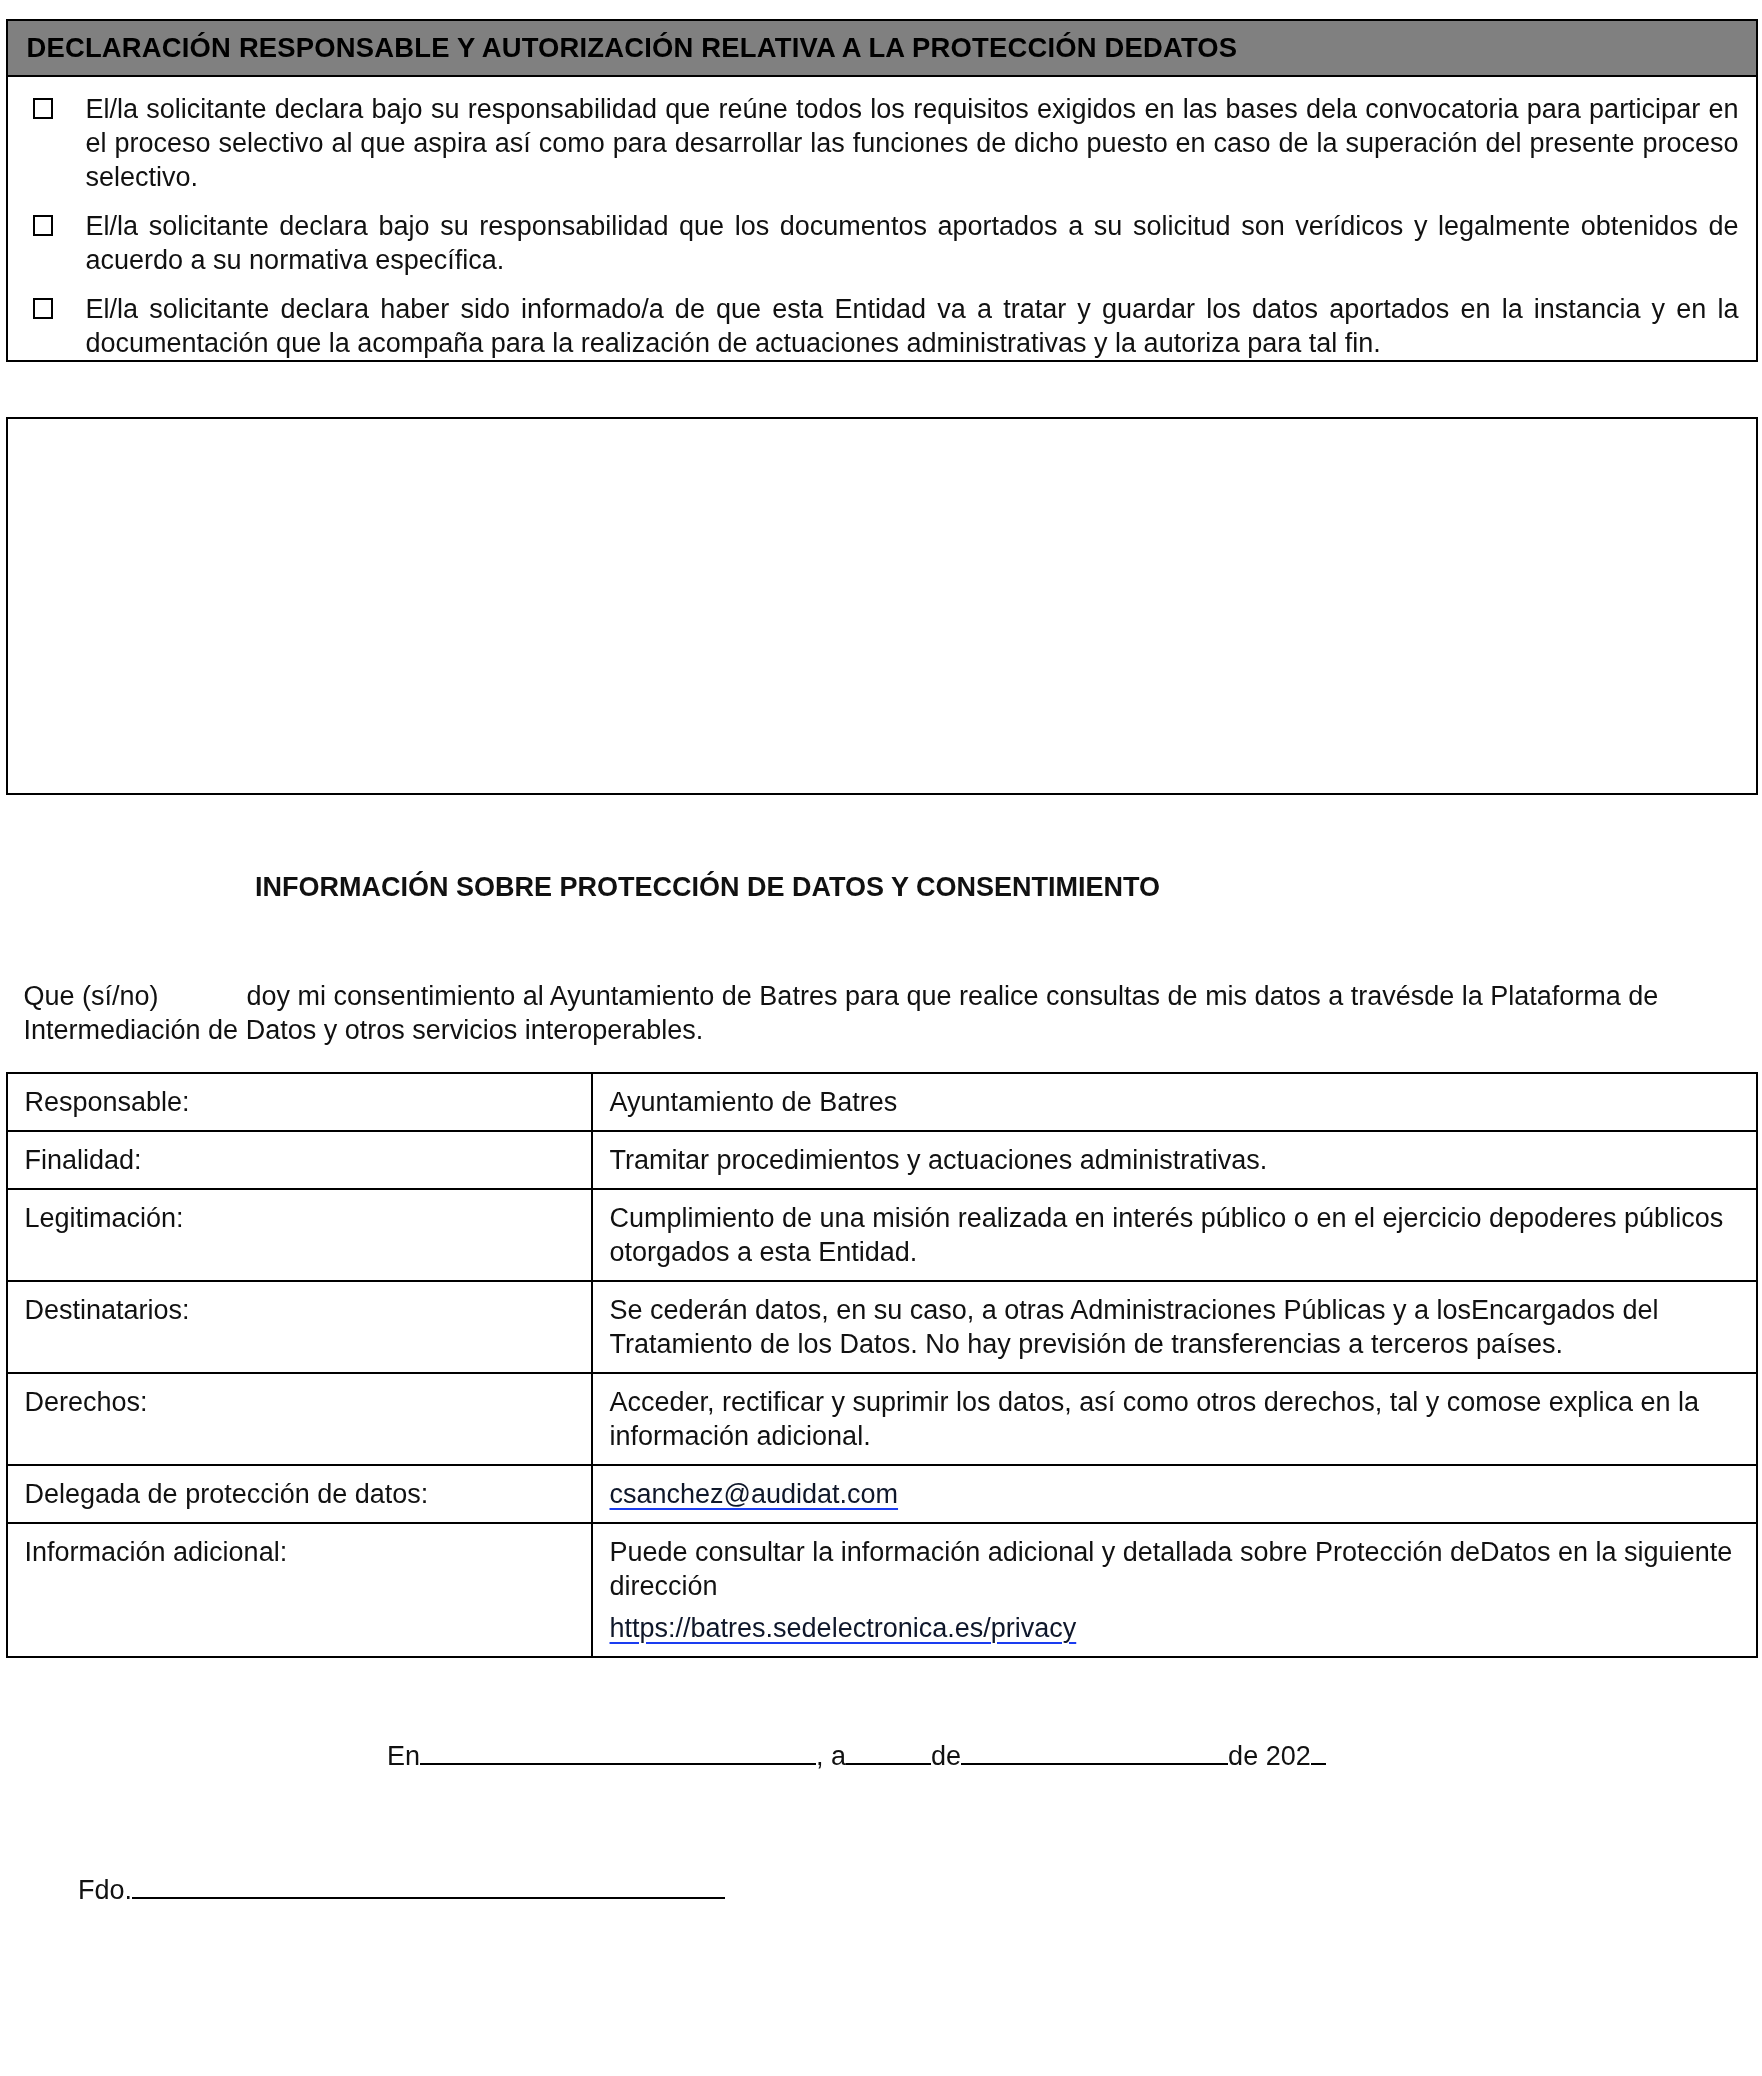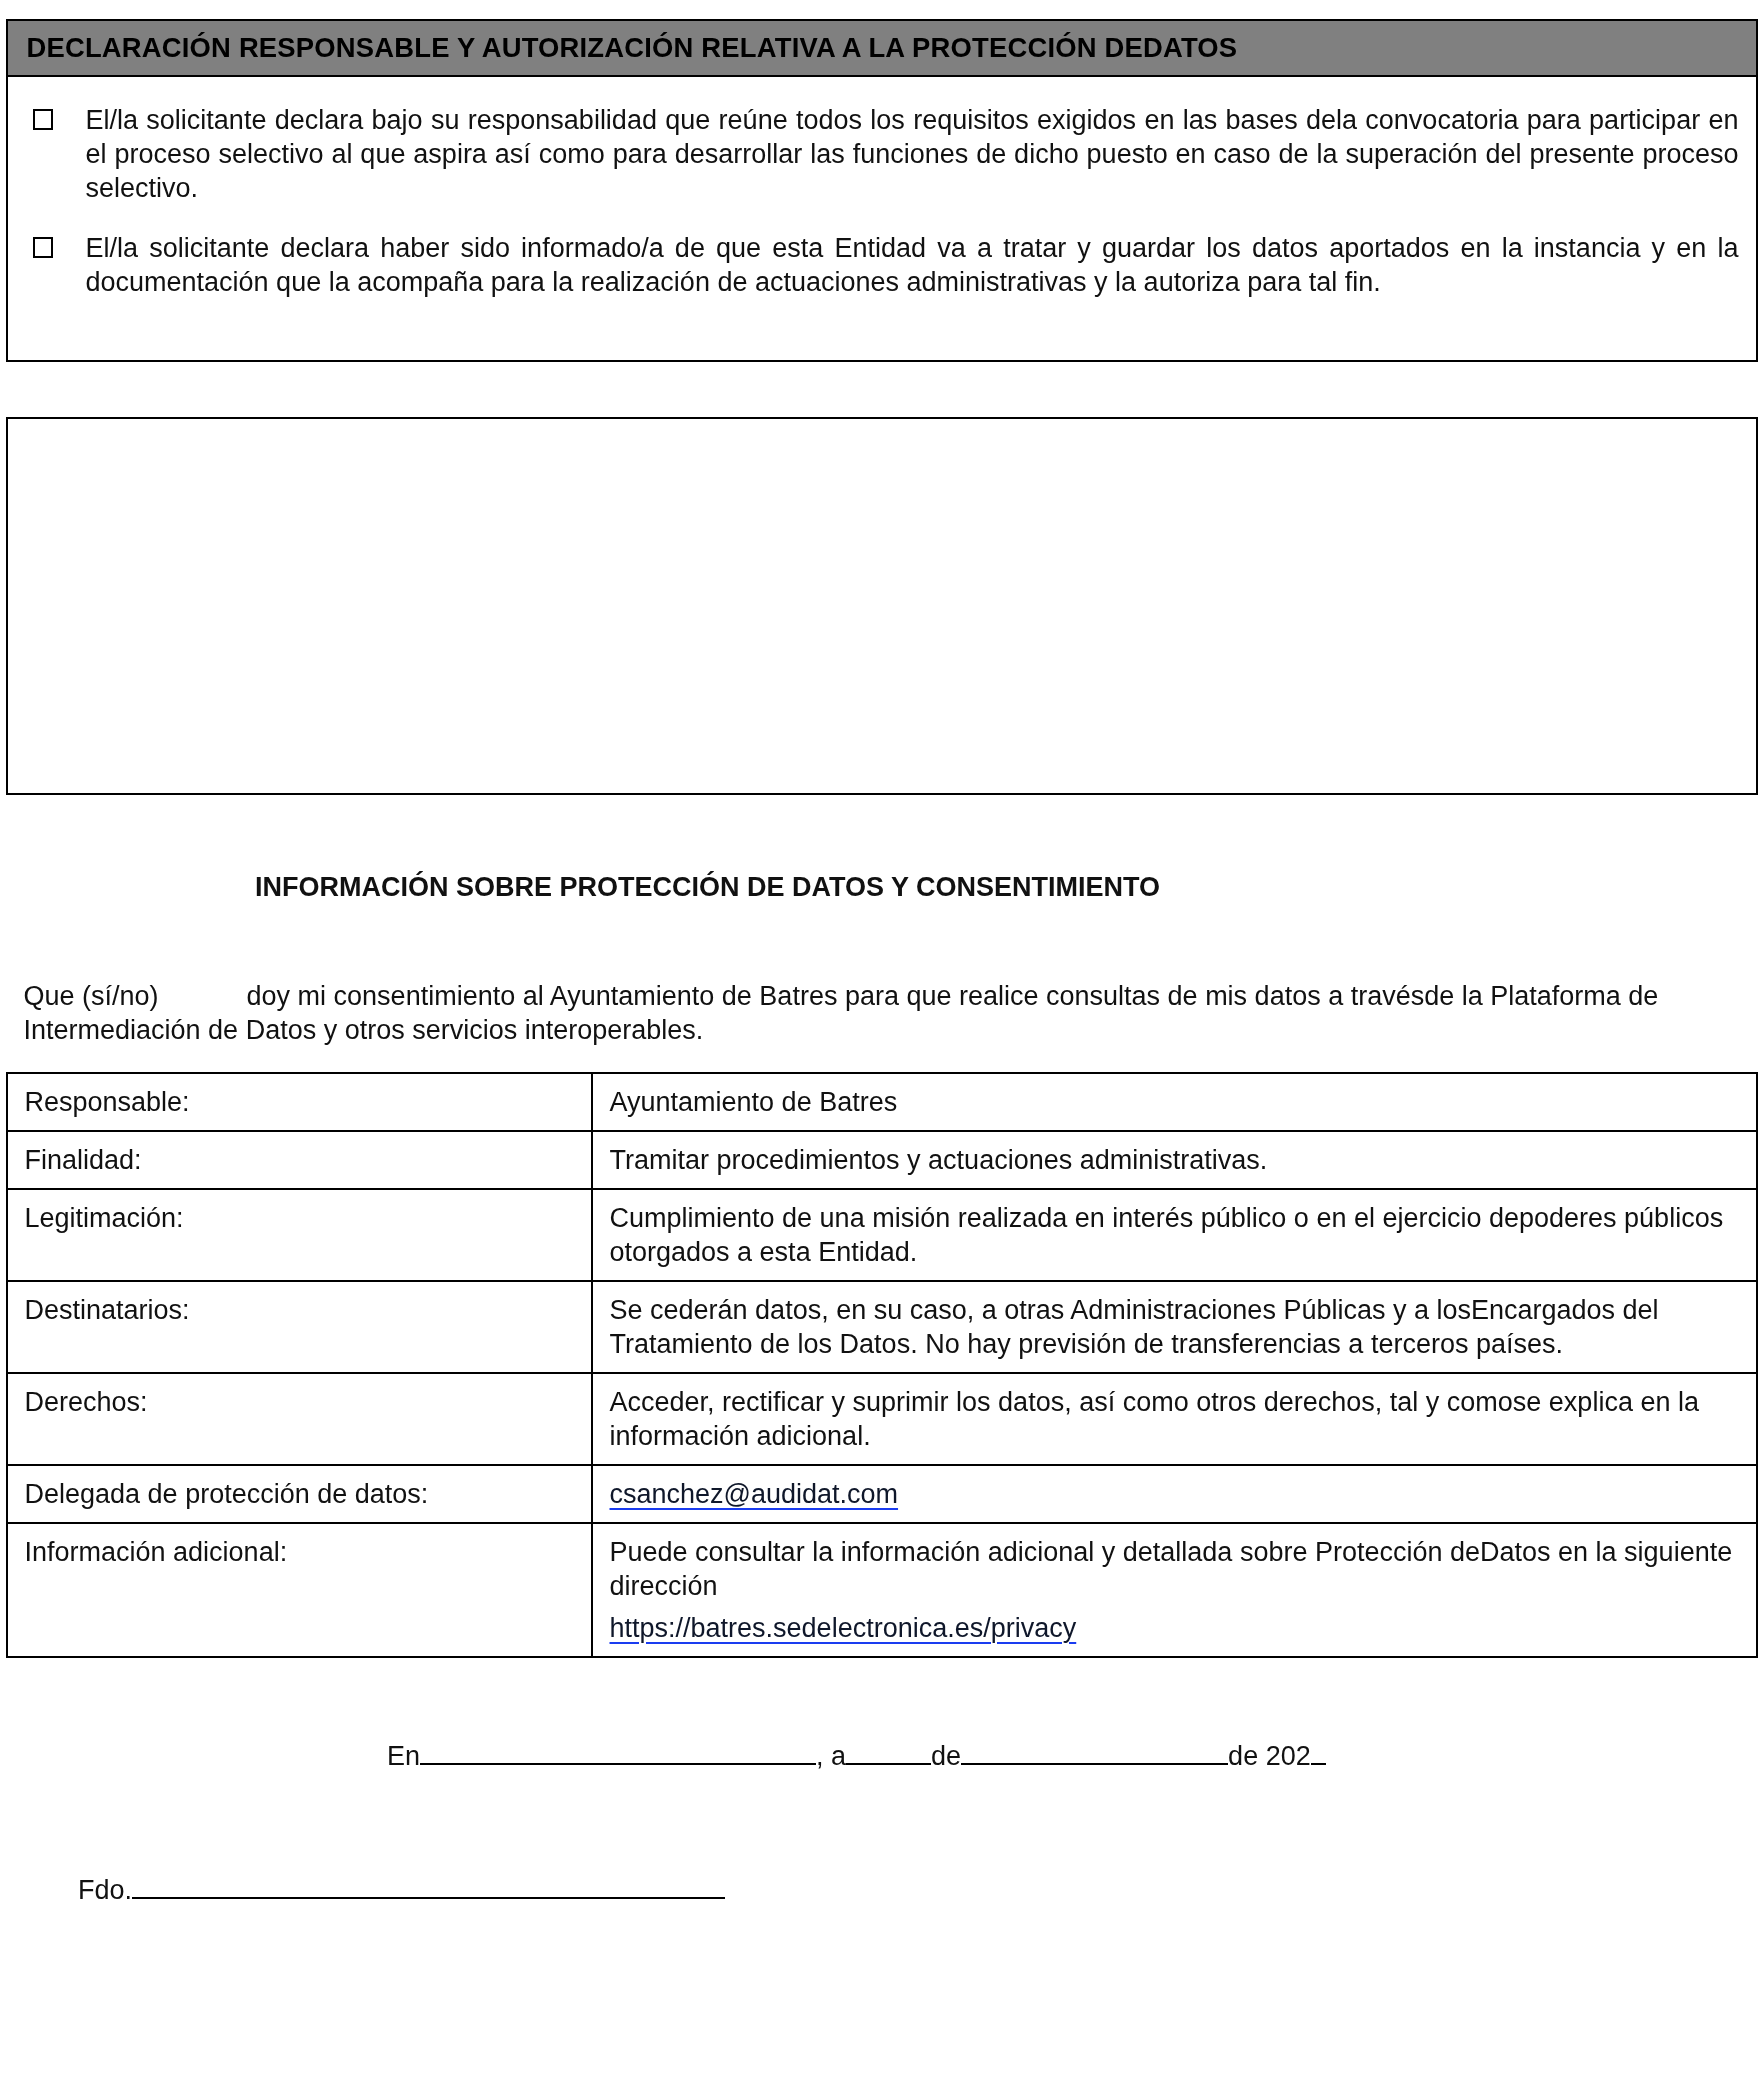--- a/index.html
+++ b/index.html
@@ -1,21 +1,21 @@
 <!DOCTYPE html>
 <html style="font-size:12.5px"><head>
 <meta charset="utf-8">
 <style>
   html, body { margin:0; padding:0; background:#ffffff; }
   body { width:1763px; height:2077px; position:relative; font-family:"Liberation Sans", sans-serif; color:#111; overflow:hidden; }
   .box { position:absolute; left:5.5px; width:1752px; border:2.4px solid #000; box-sizing:border-box; }
   .hdr { background:#808080; color:#000000; font-weight:bold; font-size:27.4px; border-bottom:2.4px solid #000; box-sizing:border-box; display:flex; align-items:center; padding-left:19px; letter-spacing:0.2px; }
   #sec1 { top:19px; height:343px; }
   #sec1 .hdr { height:56px; }
-  .item { position:relative; padding-left:78px; padding-right:17px; font-size:27px; line-height:34px; text-align:justify; margin-top:26px; }
+  .item { position:relative; padding-left:78px; padding-right:17px; font-size:27px; line-height:34px; text-align:justify; margin-top:15px; }
   .item .cb { position:absolute; left:25px; top:6.3px; width:20.4px; height:20.4px; border:2.4px solid #000; box-sizing:border-box; cursor:pointer; }
   #sec2 { top:417px; height:378px; }
   #sec2 .hdr { height:98px; }
   .title2 { position:absolute; top:872px; left:0; width:1415px; text-align:center; font-weight:bold; font-size:27px; }
   .consent { position:absolute; top:947px; left:23.5px; width:1710px; font-size:27px; line-height:34px;margin-top:32px; }
   .consent .gap { display:inline-block; width:88px; }
   table.info { position:absolute; top:1072px; left:5.5px; width:1752px; border-collapse:collapse; font-size:27px; }
   table.info td { border:2.4px solid #000; vertical-align:top; padding:11px 17px 11px 17px; line-height:34px; }
   table.info td.k { width:549px; }
   a.lnk { color:#0f172a; text-decoration:underline; text-decoration-color:#1a3cf0; text-decoration-thickness:2.4px; text-underline-offset:4.7px; }
@@ -26,20 +26,21 @@
 <body>
 
 <div class="box" id="sec1">
   <div class="hdr">DECLARACIÓN RESPONSABLE Y AUTORIZACIÓN RELATIVA A LA PROTECCIÓN DEDATOS</div>
   <div class="item">
     <span class="cb"></span>
     <span>El/la solicitante declara bajo su responsabilidad que reúne todos los requisitos exigidos en las bases dela convocatoria para participar en el proceso selectivo al que aspira así como para desarrollar las funciones de dicho puesto en caso de la superación del presente proceso selectivo.</span>
   </div>
   <div class="item">
     <span class="cb"></span>
+    <span>El/la solicitante declara bajo su responsabilidad que los documentos aportados a su solicitud son verídicos y legalmente obtenidos de acuerdo a su normativa específica.</span>
   </div>
   <div class="item">
     <span class="cb"></span>
     <span>El/la solicitante declara haber sido informado/a de que esta Entidad va a tratar y guardar los datos aportados en la instancia y en la documentación que la acompaña para la realización de actuaciones administrativas y la autoriza para tal fin.</span>
   </div>
 </div>
 
 <div class="box" id="sec2">
   <div style="height:274px;"></div>
 </div>

